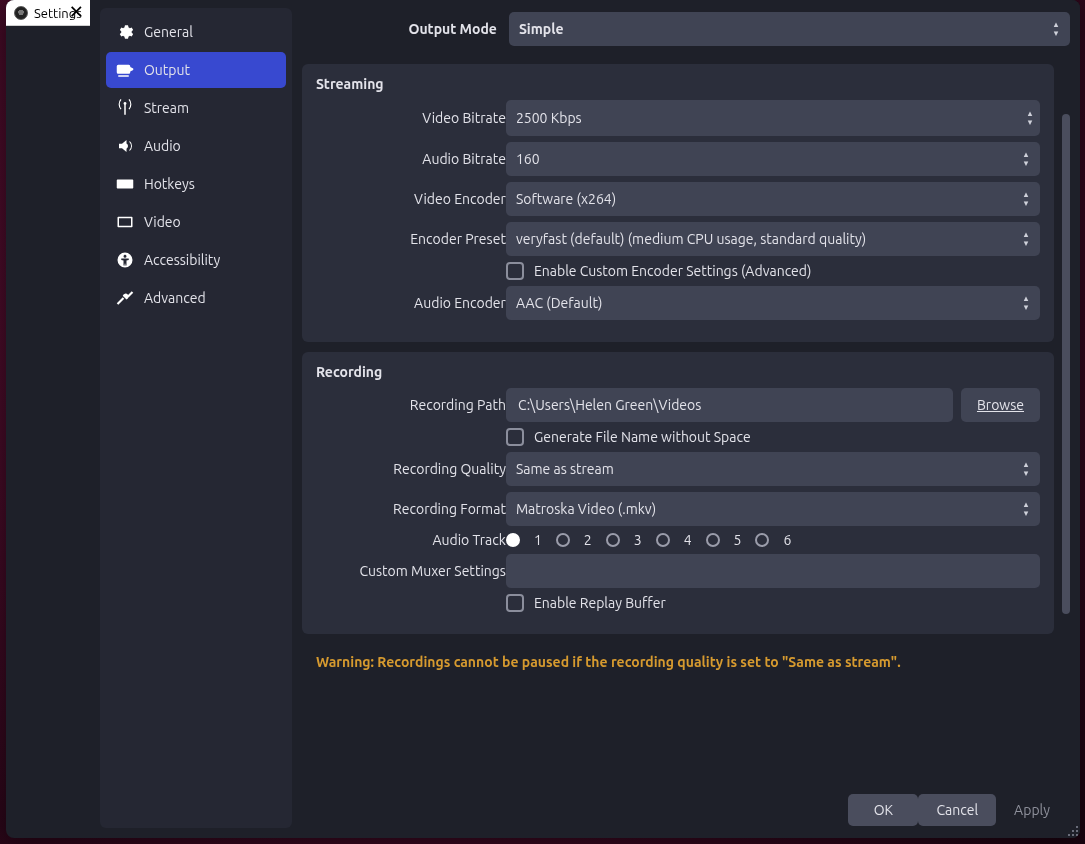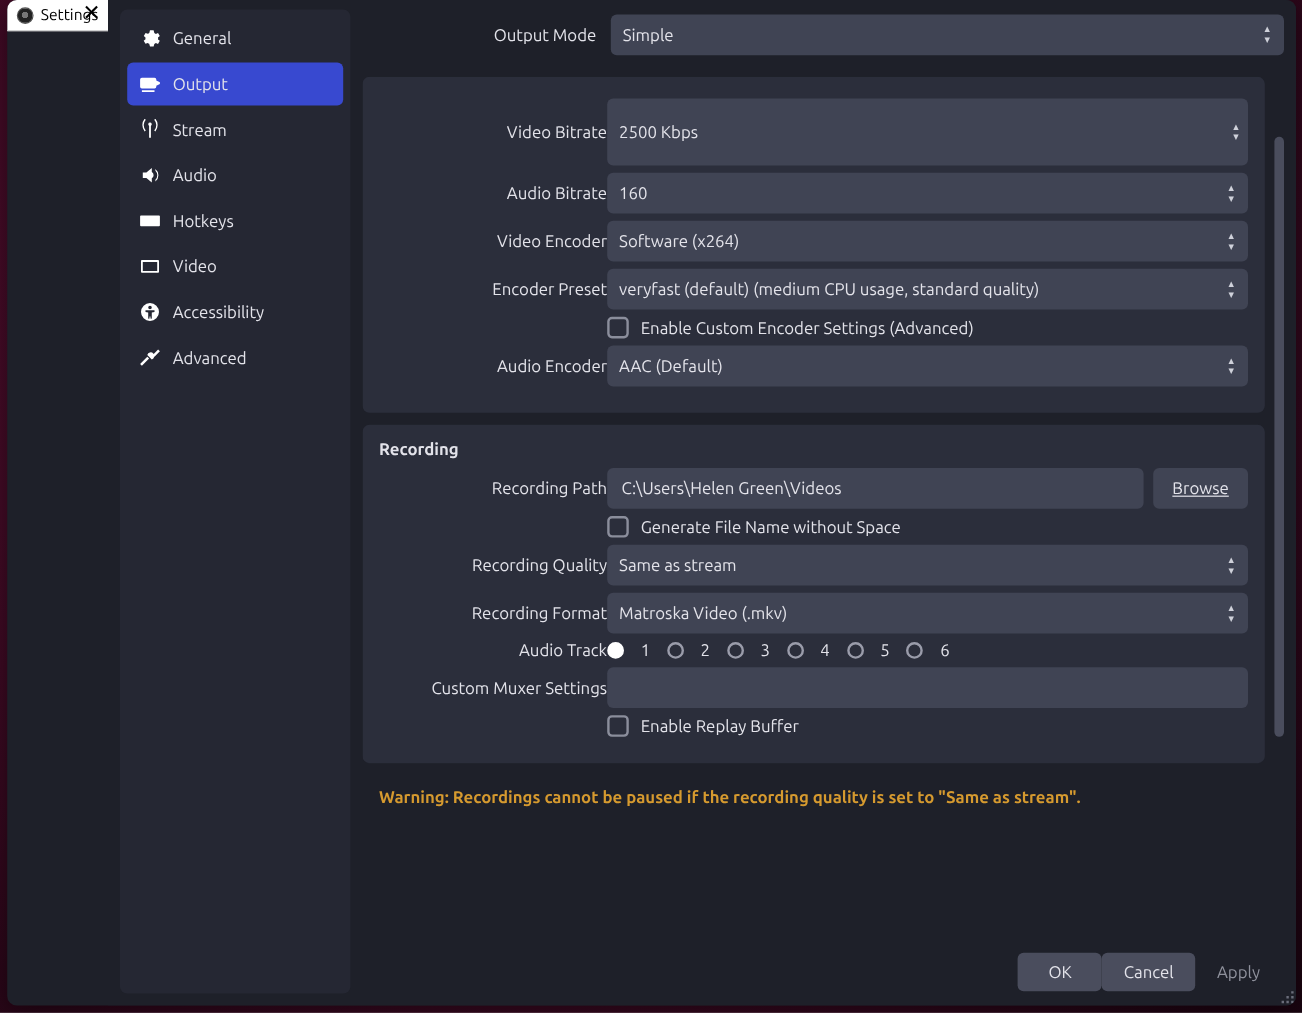--- a/index.html
+++ b/index.html
@@ -99,20 +99,21 @@
     background:var(--bg-content);
     border-radius:var(--border-radius);
     padding:12px 14px 16px 14px;
   }
   .section-title{
     font-weight:700;color:var(--text);margin-bottom:8px;
   }
   .toprow{
     display:flex;align-items:center;gap:12px;
     padding:4px 0 8px 0;
+    font-weight:bold;
   }
   .toprow .label{color:var(--text);min-width:0;text-align:right;flex:0 0 195px;}
   .row{
     display:flex;align-items:center;gap:0;margin:6px 0;
   }
   .row .label{
     flex:0 0 190px;text-align:right;color:var(--text);
   }
   .row .field-wrap{flex:1;display:flex;gap:8px;}
   
@@ -270,25 +271,26 @@
                 <span class="up">▴</span>
                 <span class="down">▾</span>
               </span>
           </div>
         </div>
 
         <div class="scroll-region">
           <div class="scroll-inner">
 
             <div class="section">
+              <div class="section-title">Streaming</div>
 
               <div class="row">
                 <span class="label">Video Bitrate</span>
                 <div class="field-wrap">
-                  <div class="spin double-spin" style="height:56px">
+                  <div class="spin double-spin" style="height:36px">
                     <span>2500 Kbps</span>
                     <span class="arrows">
                         <span class="up">▴</span>
                         <span class="down">▾</span>
                       </span>
                   </div>
                 </div>
               </div>
 
               <div class="row">

